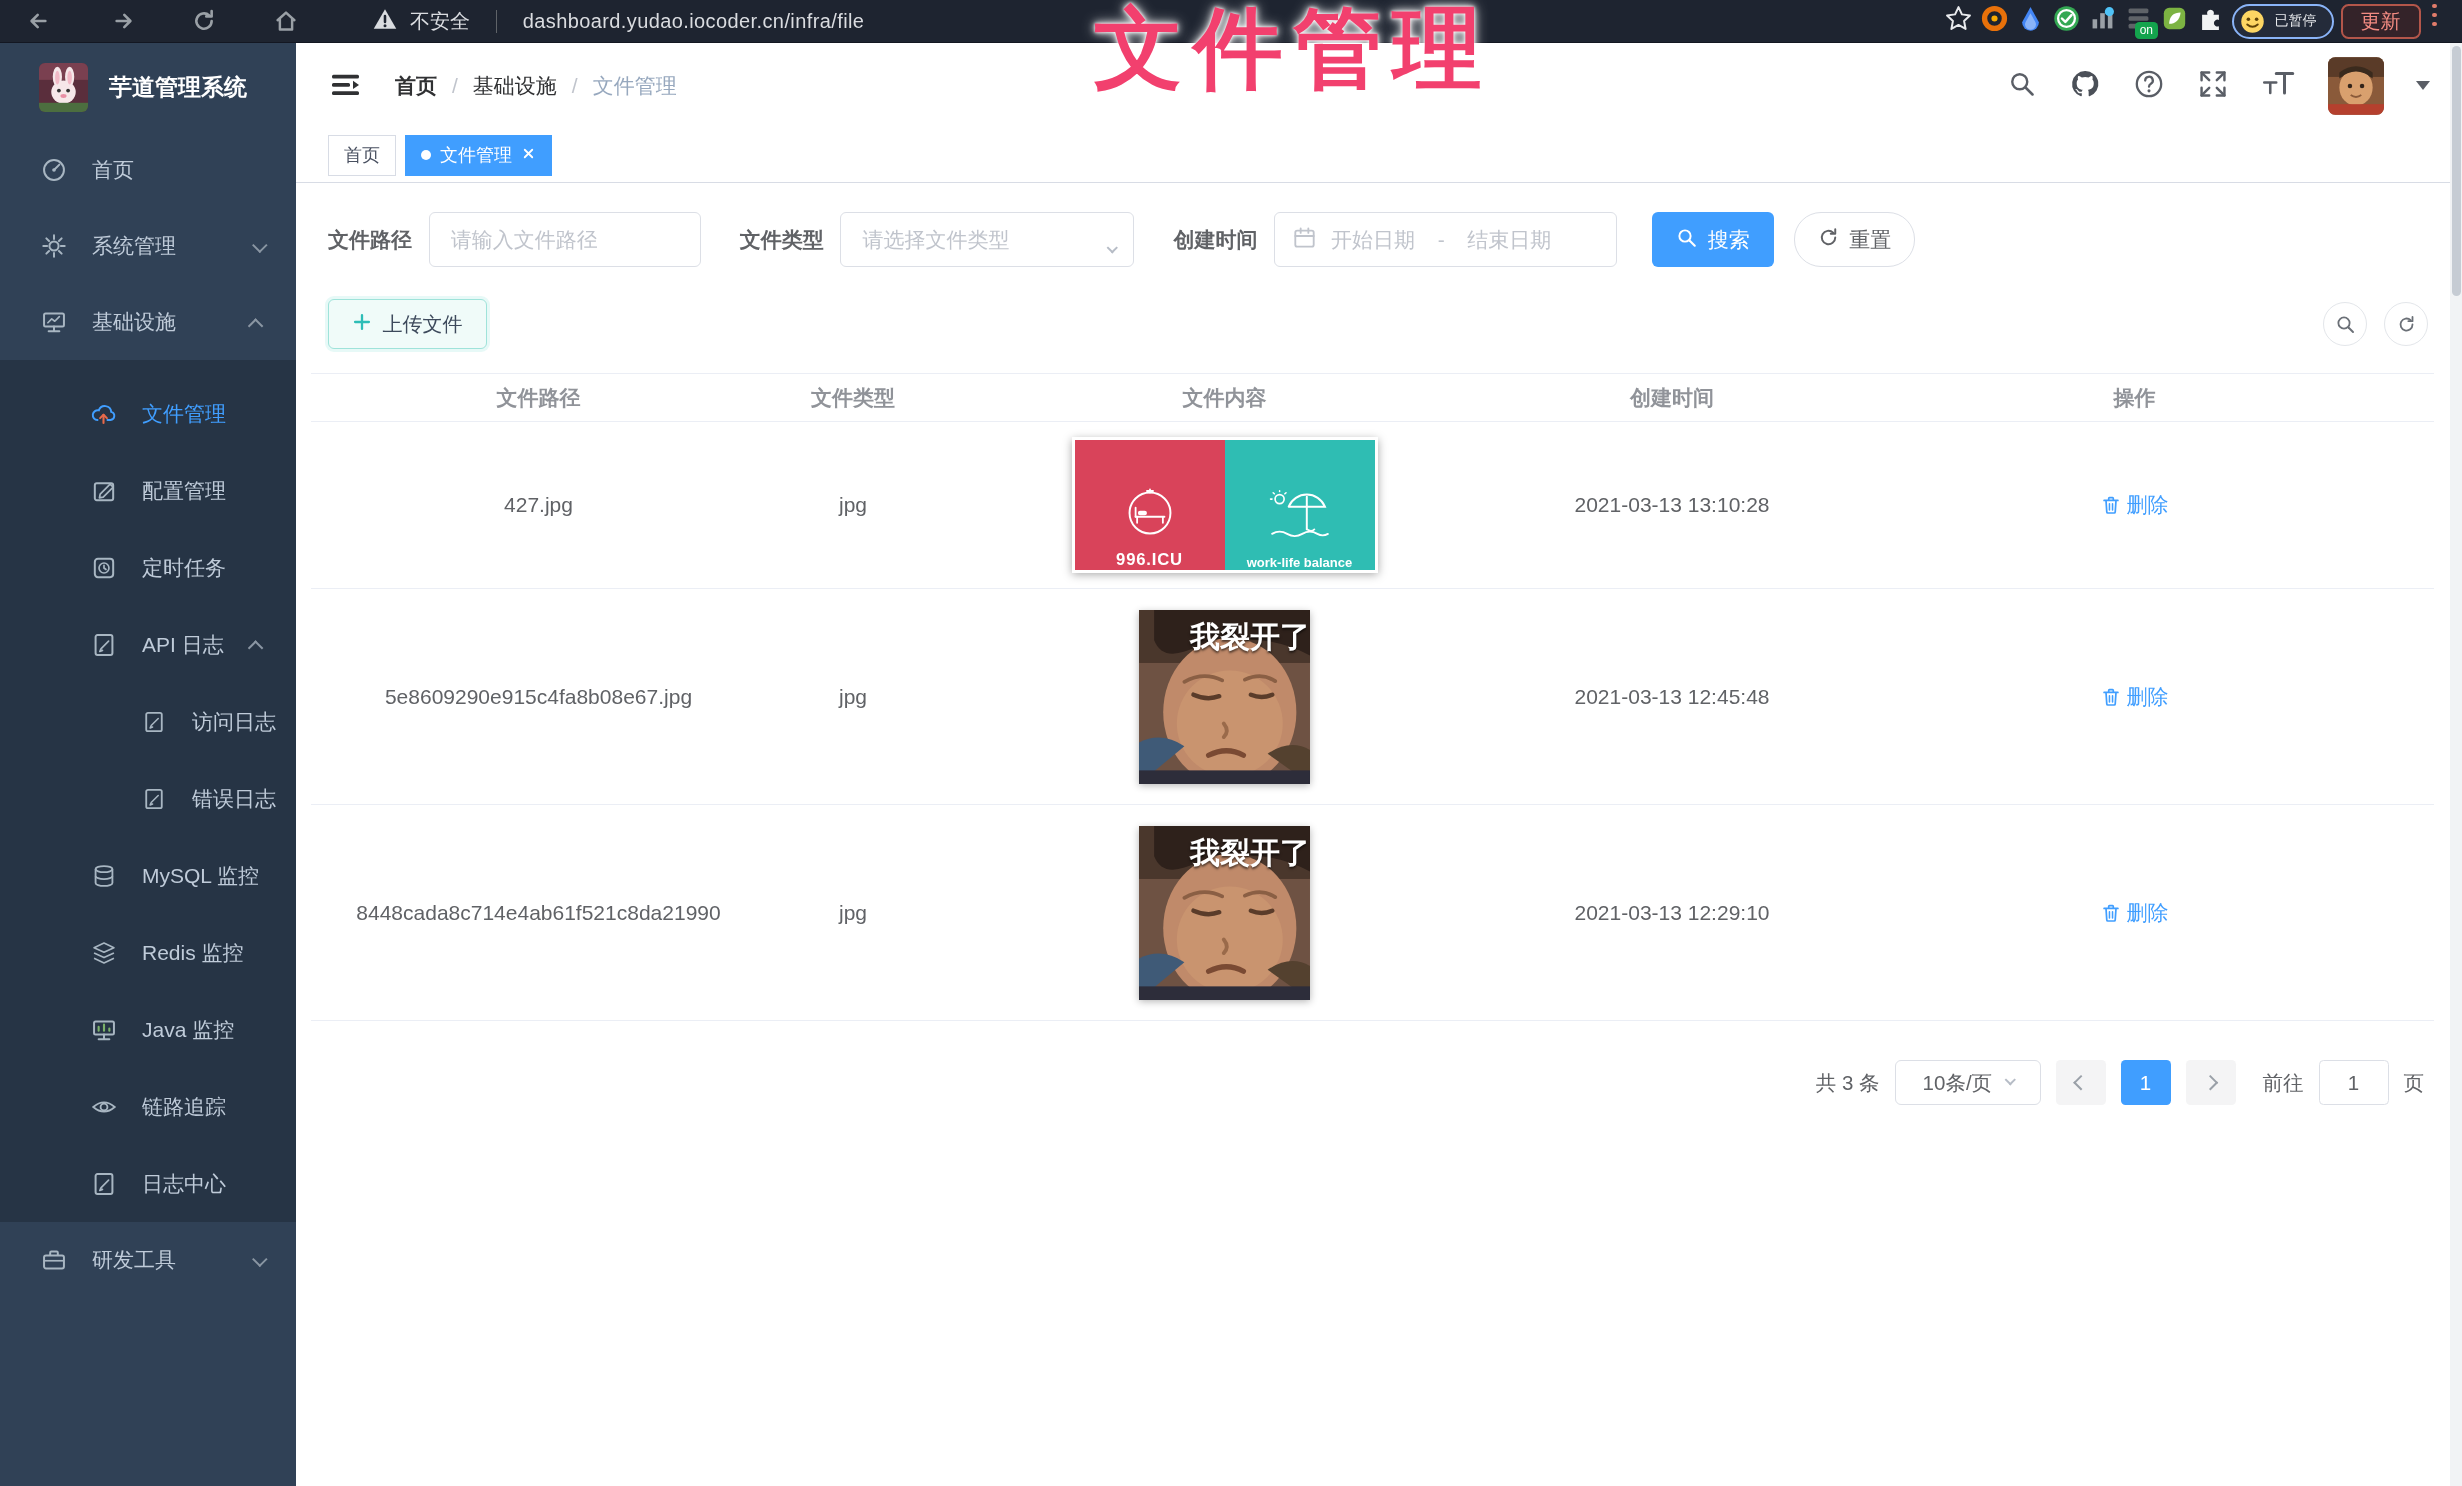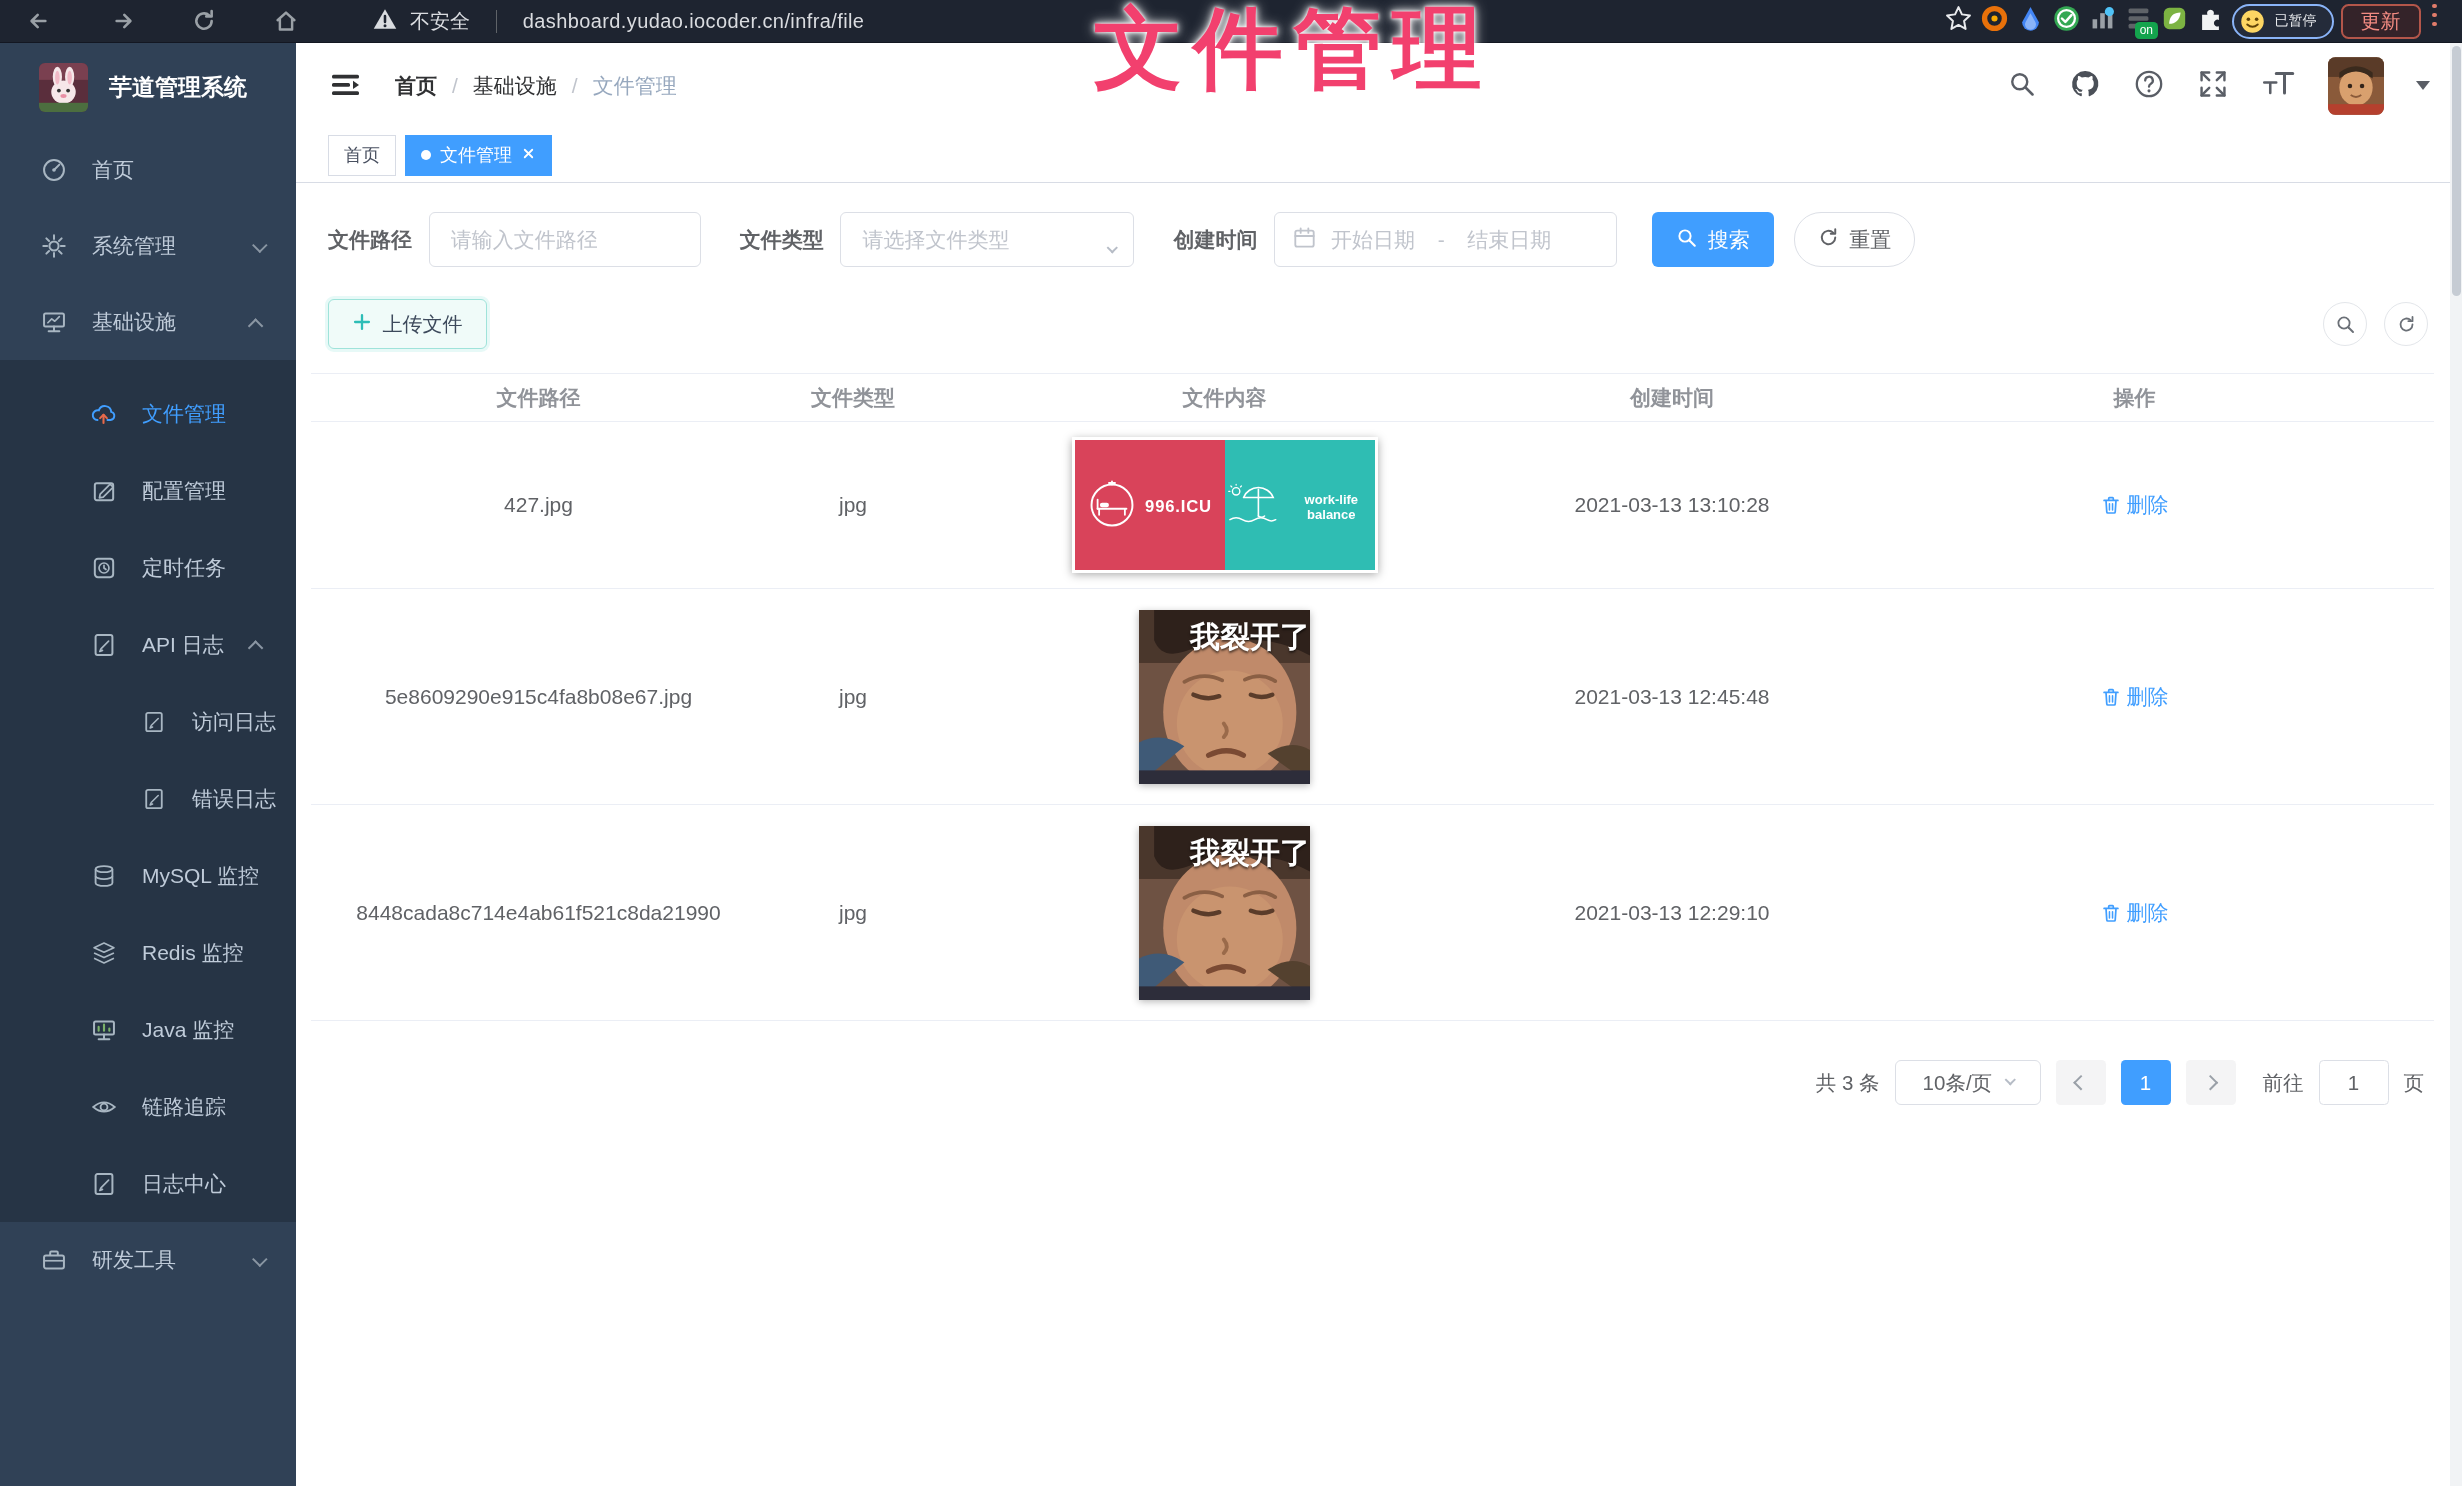--- a/index.html
+++ b/index.html
@@ -92,21 +92,21 @@
   .tbl{margin:24px 0 0 15px;width:2123px;border-top:1.5px solid #ebeef5;}
   .tr{display:flex;align-items:center;border-bottom:1.5px solid #ebeef5;}
   .td,.th{text-align:center;font-size:21px;display:flex;align-items:center;justify-content:center;}
   .th{color:#909399;font-weight:700;height:47px;}
   .td{color:#606266;}
   .c1{width:455px;}.c2{width:174px;}.c3{width:569px;}.c4{width:326px;}.c5{width:599px;}
   .row1{height:167px;}.row2{height:216px;}.row3{height:216px;}
   .del-link{display:inline-flex;align-items:center;gap:6px;color:#409EFF;font-size:21px;cursor:pointer;}
 
   .img996{width:306px;height:136px;display:flex;box-shadow:0 1.5px 9px rgba(0,0,0,.35);border:3px solid #fff;}
-  .p996{flex:1;position:relative;display:flex;flex-direction:row;align-items:center;justify-content:center;gap:8px;}
+  .p996{flex:1;position:relative;display:flex;flex-direction:column;align-items:center;justify-content:flex-end;gap:8px;}
   .p996.red{background:#d9435a;}
   .p996.teal{background:#2fbdb3;}
   .p996 .lbl{color:#fff;font-weight:700;margin-top:4.5px;}
   .p996.red .lbl{font-size:16.7px;letter-spacing:0.8px;}
   .p996.teal .lbl{font-size:13px;}
   .imgbaby{width:171px;height:174px;position:relative;overflow:hidden;box-shadow:0 1.5px 7.6px rgba(0,0,0,.3);}
   .imgbaby .caption{position:absolute;top:7.6px;left:0;right:0;text-align:right;color:#fff;font-size:30px;font-weight:700;
     text-shadow:0 1.5px 2.3px rgba(0,0,0,.6);z-index:2;}
 
   

